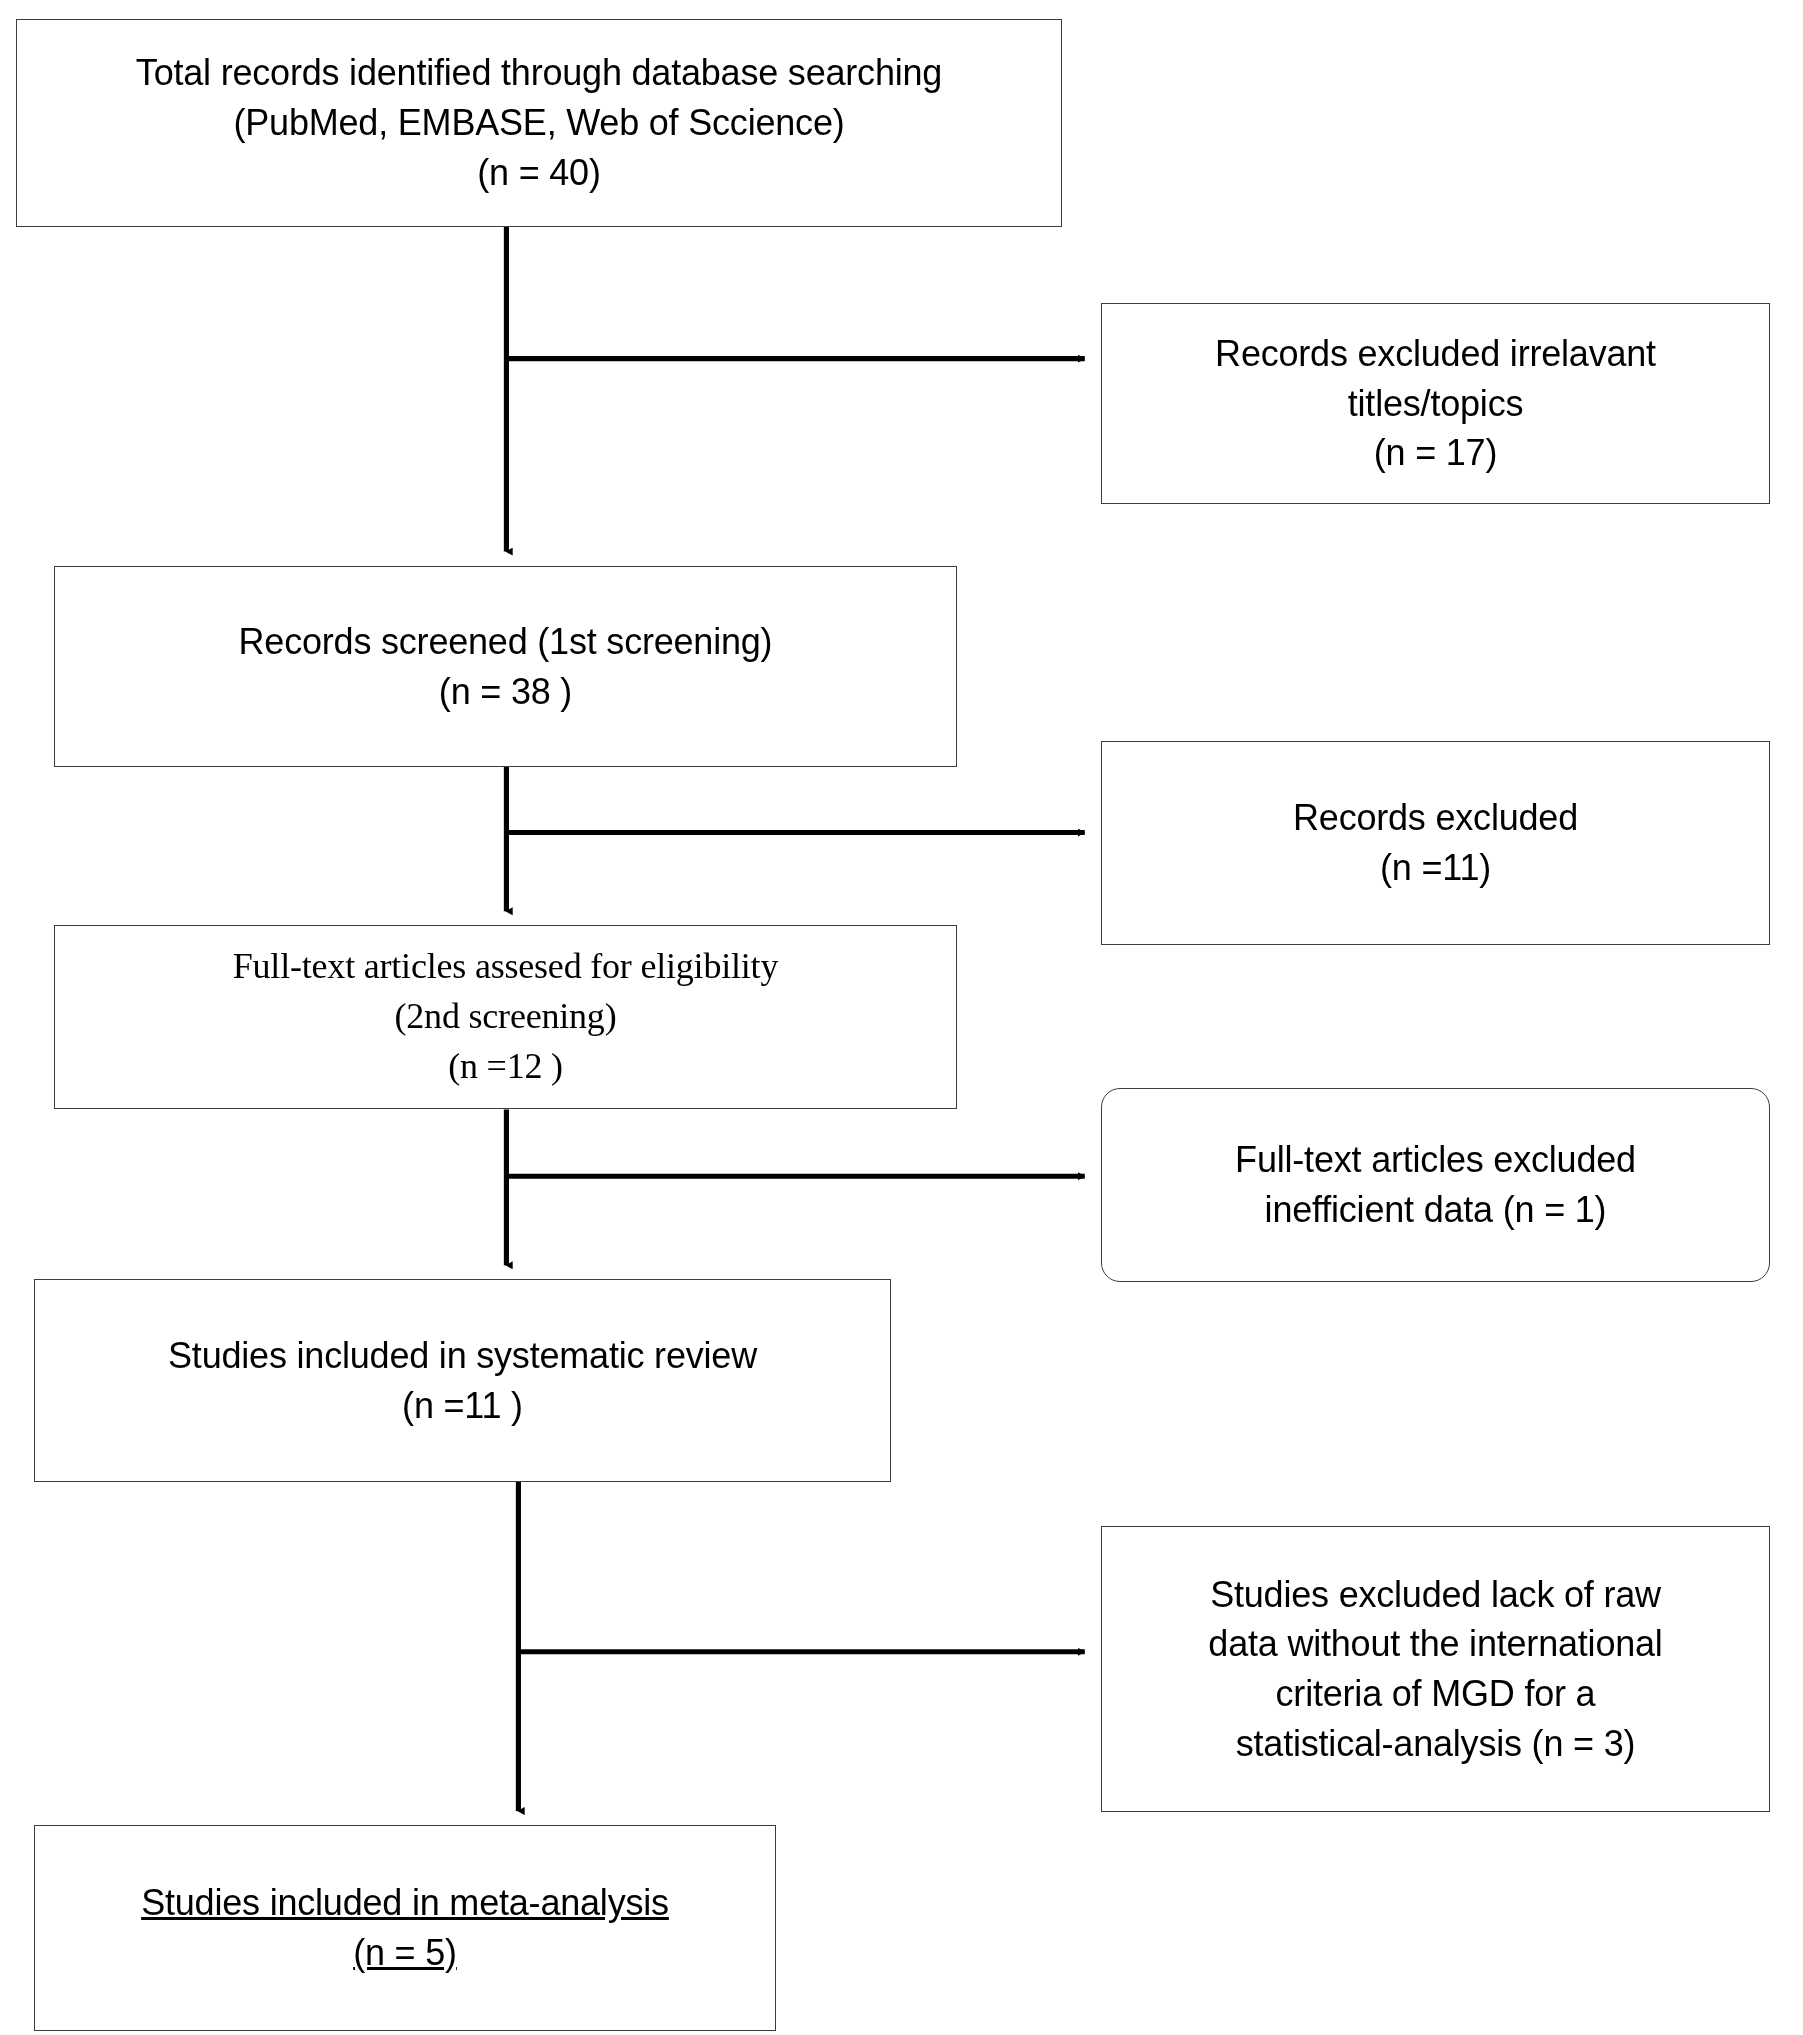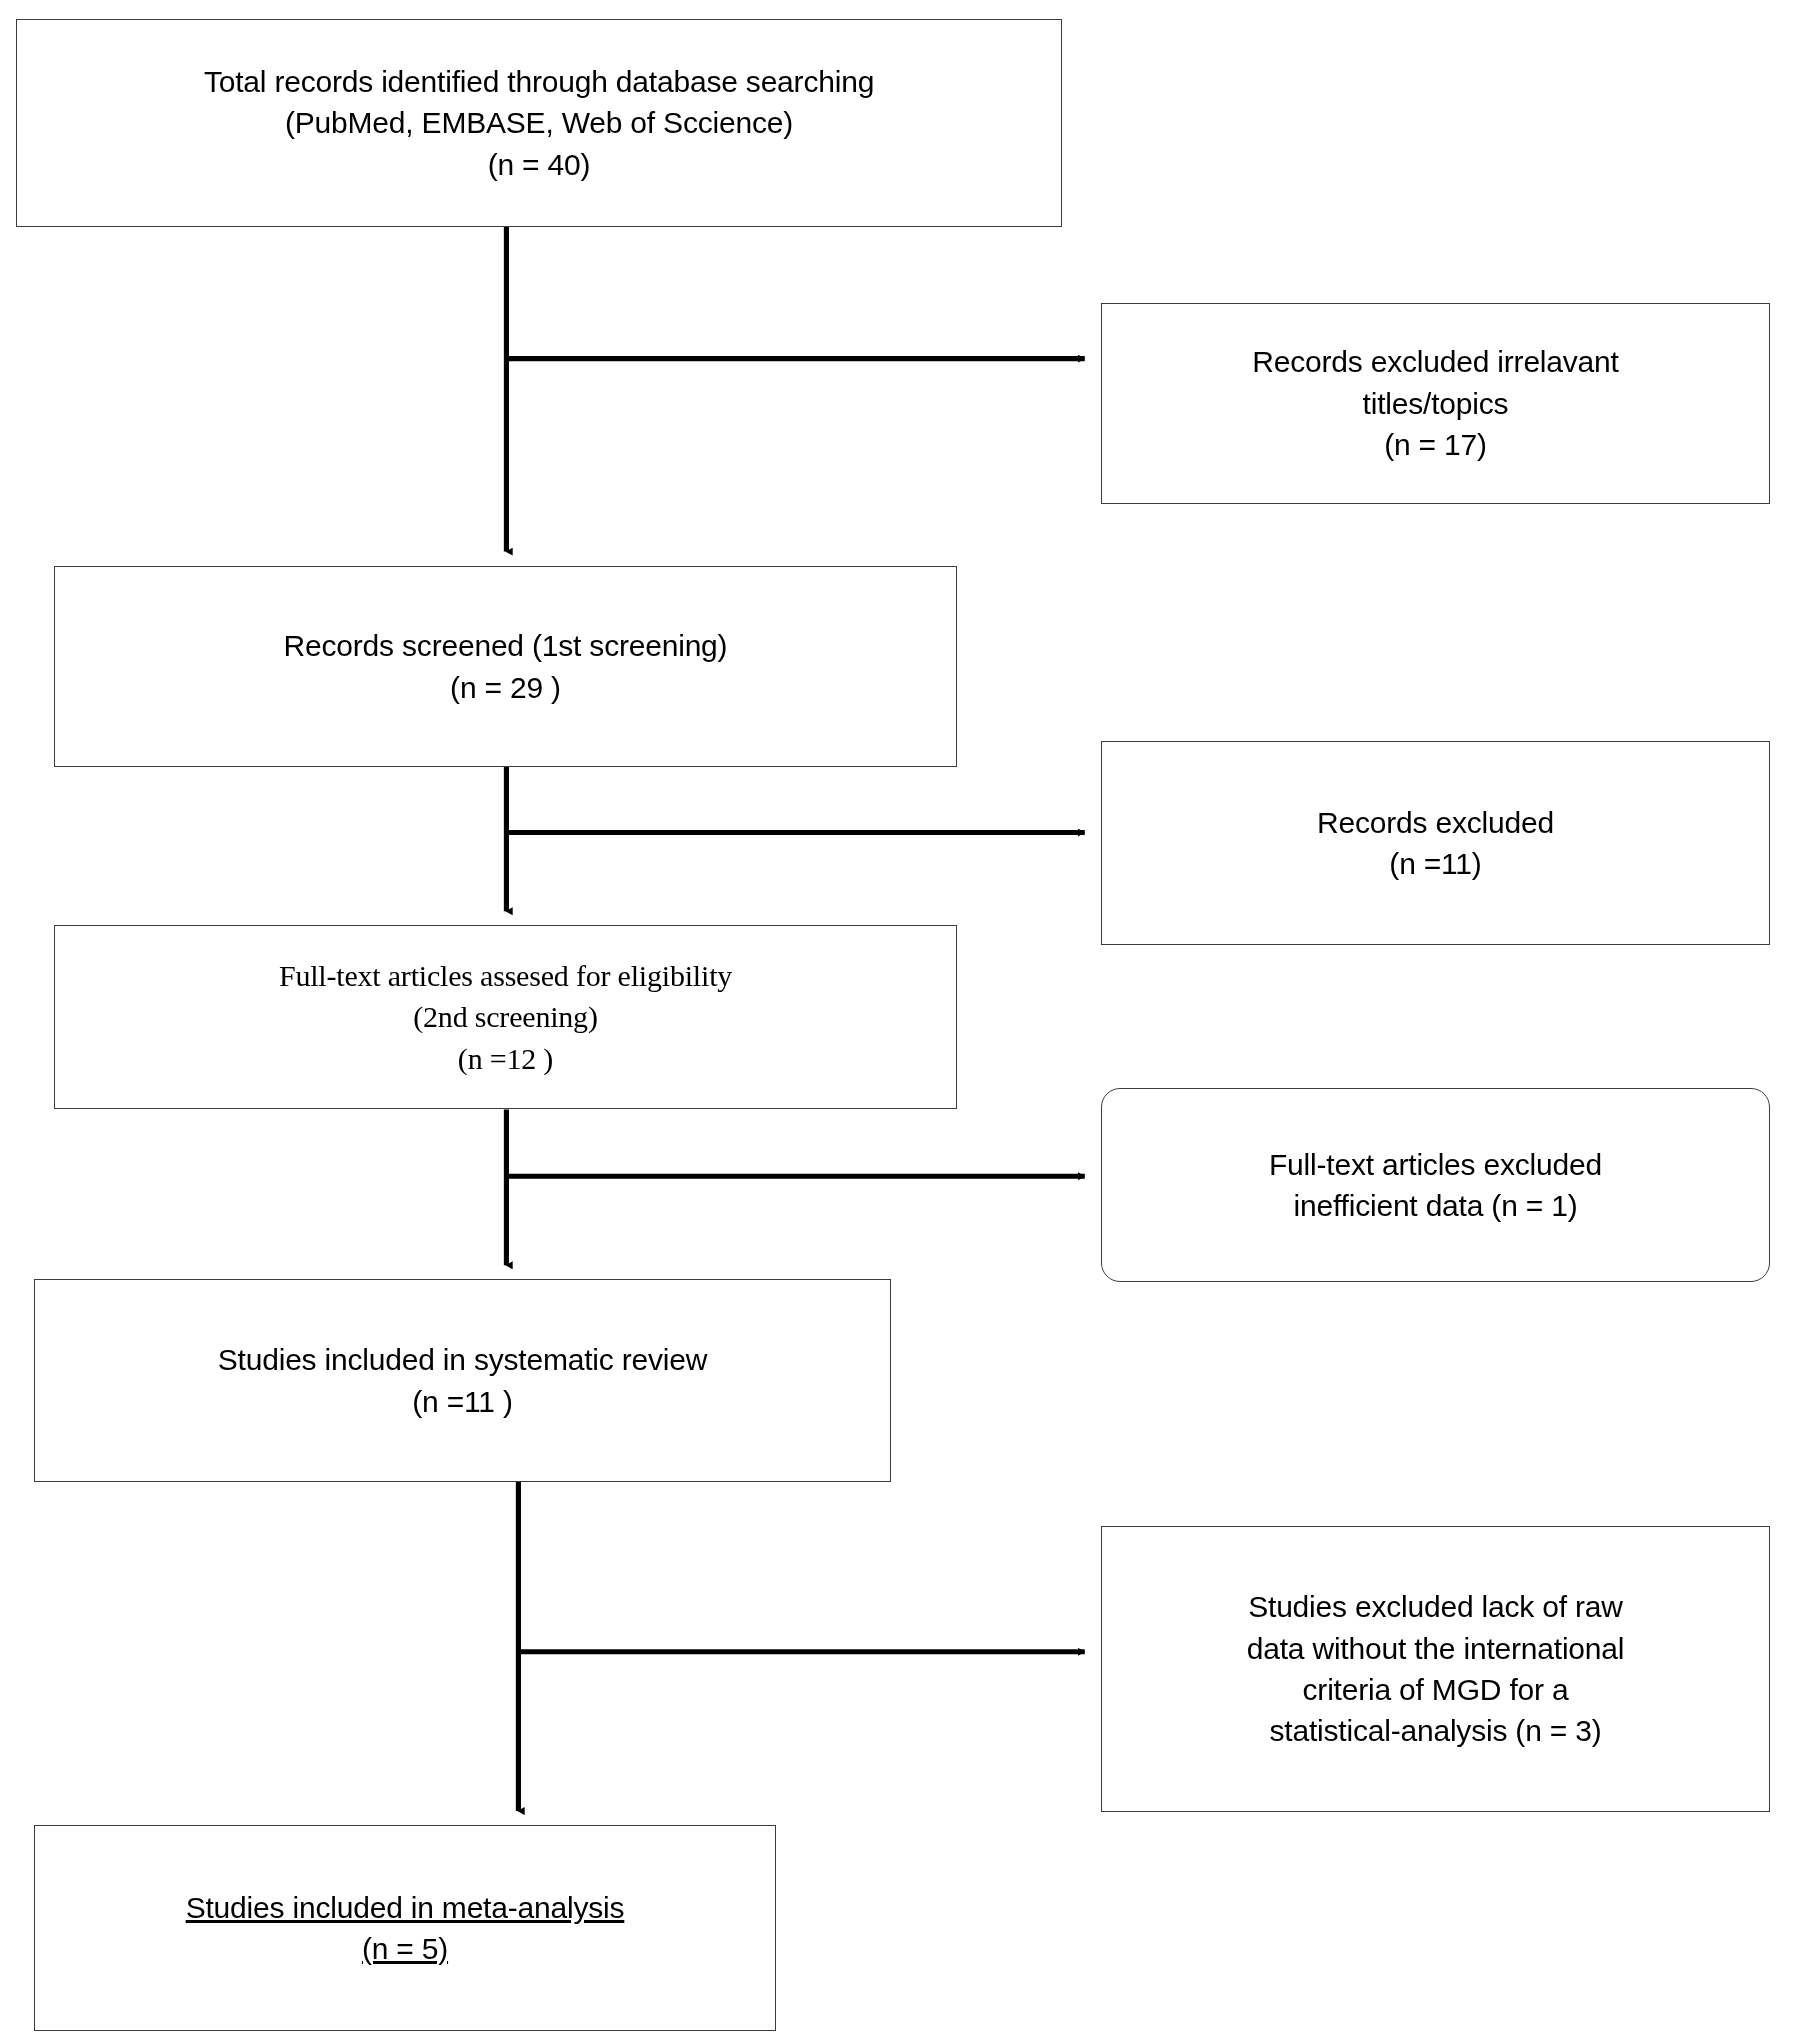--- a/index.html
+++ b/index.html
@@ -9,21 +9,21 @@
   .node{
     position:absolute;
     background:#ffffff;
     border:1.7px solid #3d3d3d;
     box-sizing:border-box;
     display:flex;
     align-items:center;
     justify-content:center;
     text-align:center;
     line-height:1.38;
-    font-size:30px;
+    font-size:36px;
     letter-spacing:-0.2px;
     padding:3.4px 10.3px;
   }
   .node .txt{width:100%;white-space:pre-line;}
 
   
   #box-records-identified{left:16px;  top:19px;   width:1046px; height:208px;}
   #box-records-screened  {left:54px;  top:566px;  width:903px; height:201px;}
   #box-fulltext-assessed {left:54px;  top:925px; width:903px; height:184px;font-family:Liberation Serif, serif;}
   #box-systematic-review {left:34px;  top:1279px; width:857px; height:203px;}
@@ -87,21 +87,21 @@
   </svg>
 
   <div class="node" id="box-records-identified">
     <span class="txt">Total records identified through database searching
 (PubMed, EMBASE, Web of Sccience)
 (n = 40)</span>
   </div>
 
   <div class="node" id="box-records-screened">
     <span class="txt">Records screened (1st screening)
-(n = 29 )</span>
+(n = 38 )</span>
   </div>
 
   <div class="node" id="box-fulltext-assessed">
     <span class="txt">Full-text articles assesed for eligibility
 (2nd screening)
 (n =12 )</span>
   </div>
 
   <div class="node" id="box-systematic-review">
     <span class="txt">Studies included in systematic review

